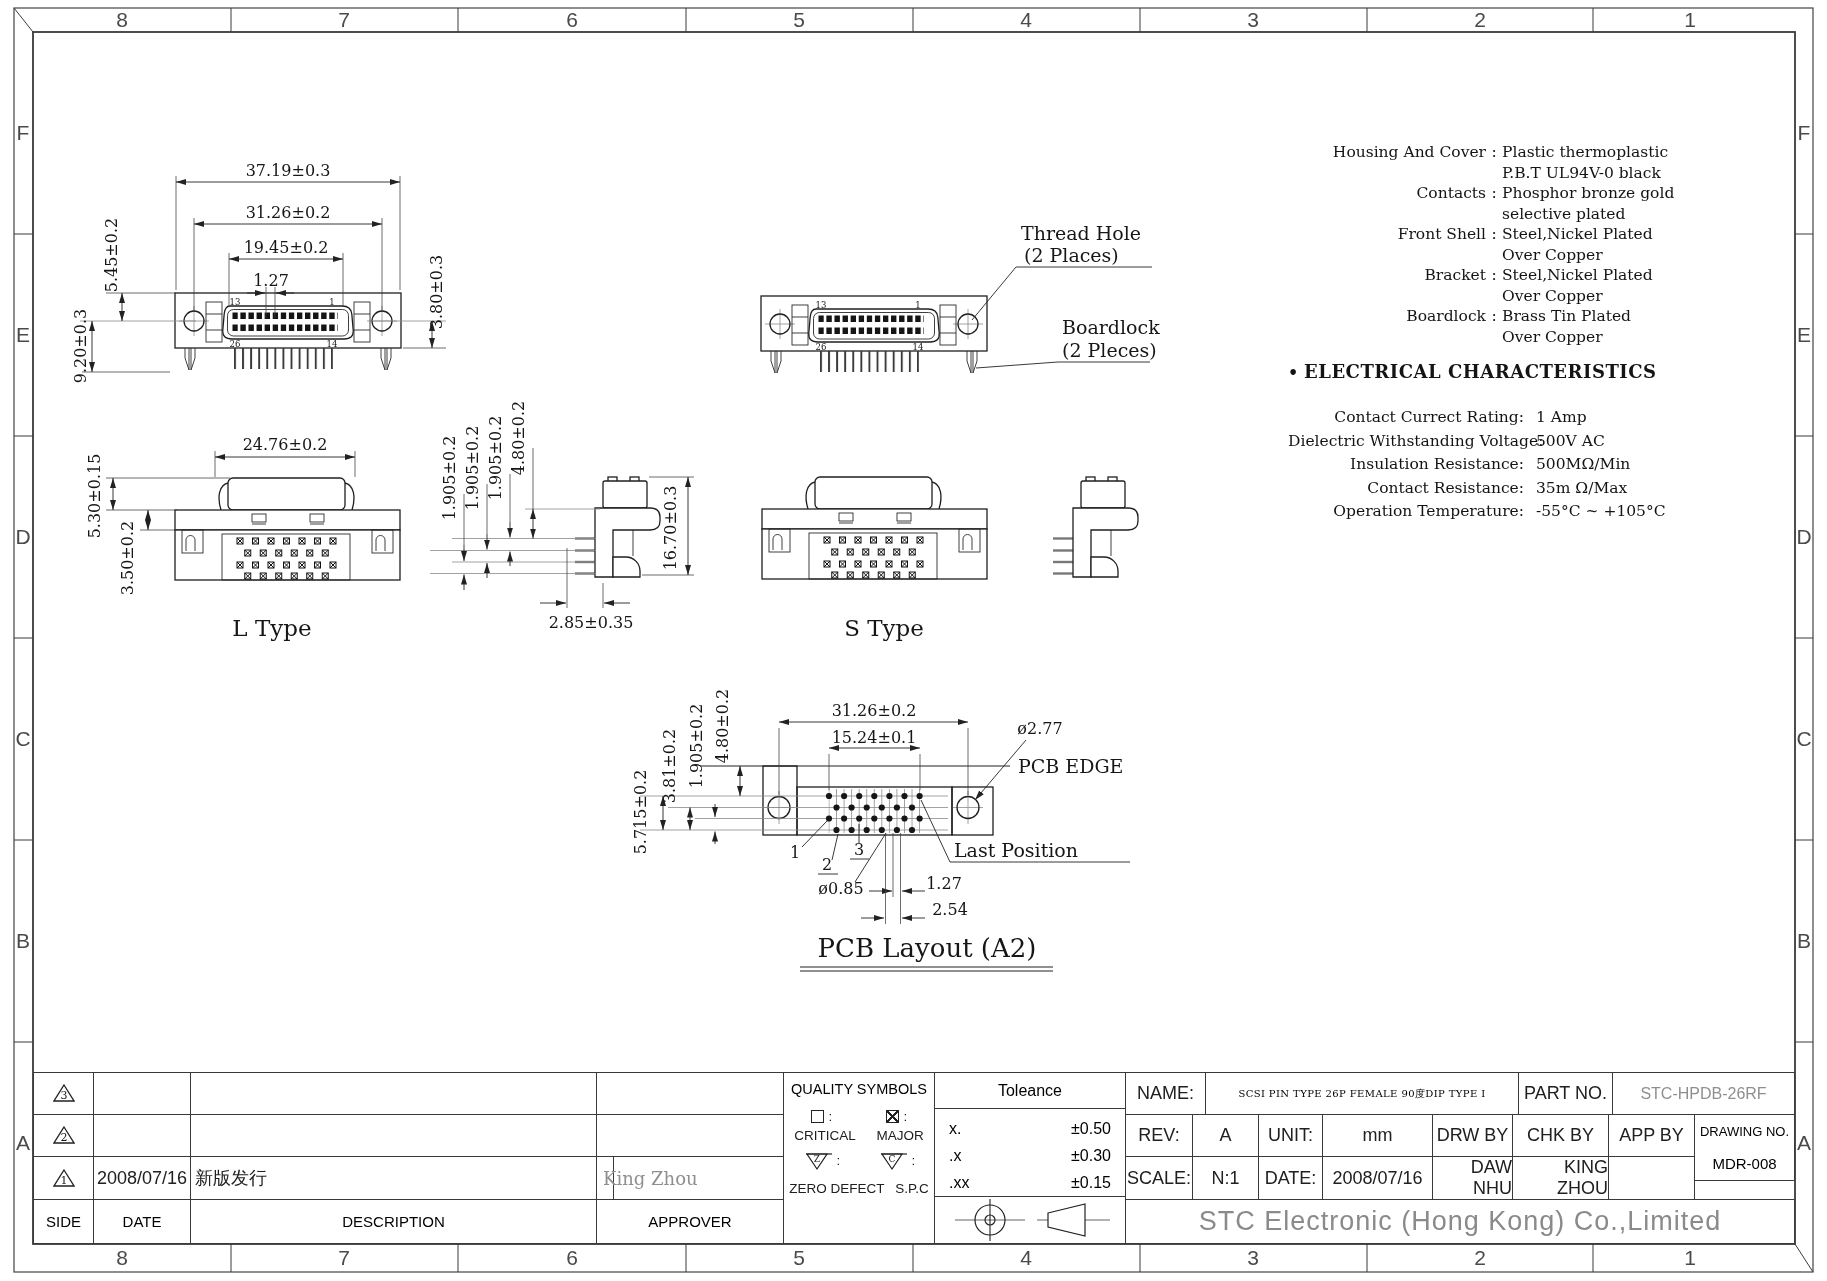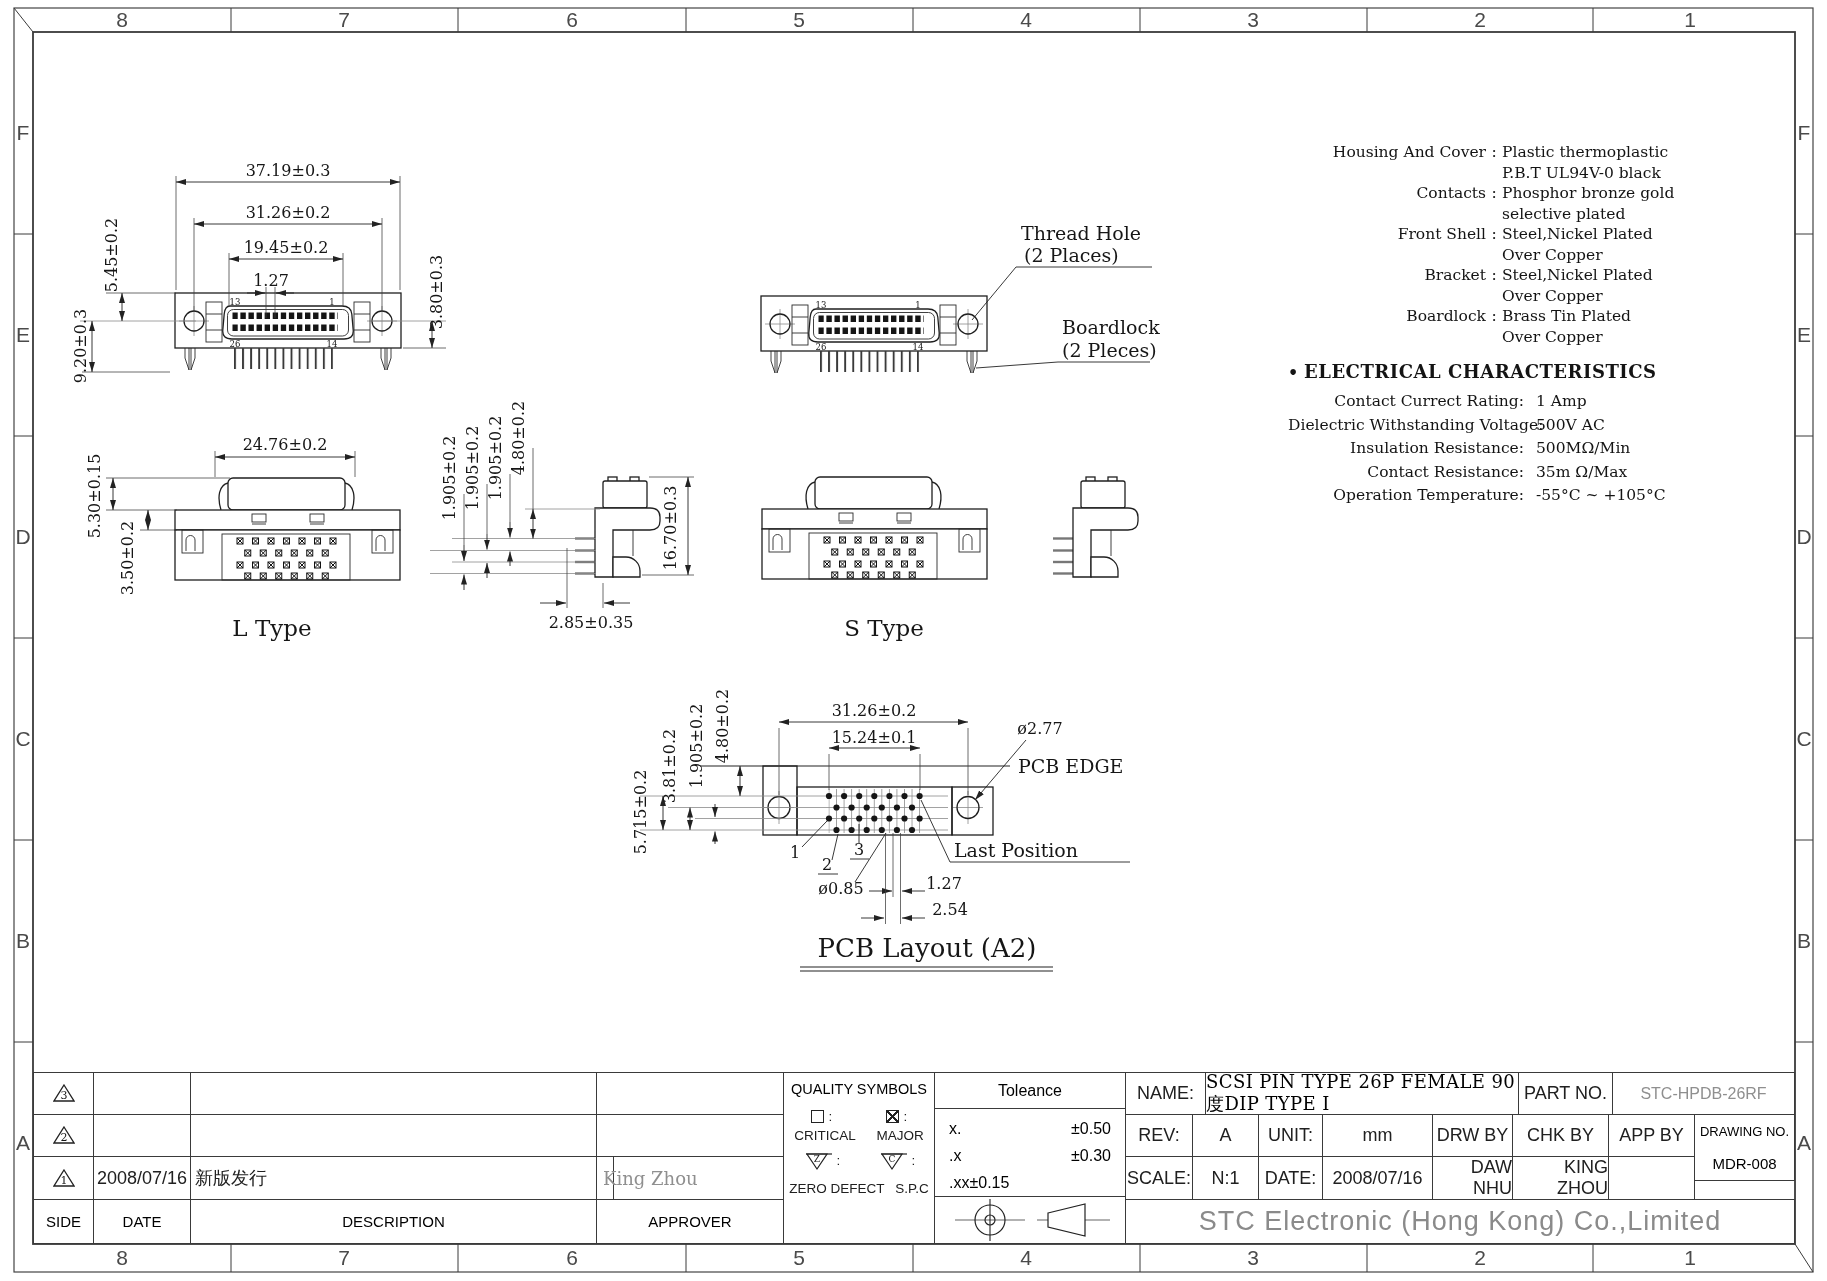--- a/index.html
+++ b/index.html
@@ -436,21 +436,21 @@
       <div class="msep">:</div>
       <div class="mvals">
             <div>Brass Tin Plated</div>
             <div>Over Copper</div>
           </div>
     </div>
   </div>
   <div class="ntitle" style="margin-top:14px">
     <span class="bullet">•</span><span>ELECTRICAL CHARACTERISTICS</span>
   </div>
-  <div style="margin-top:8px">
+  <div style="margin-top:24px">
     <div class="erow">
           <div class="elabel">Contact Currect Rating:</div>
           <div class="eval">1 Amp</div>
         </div>
     <div class="erow">
           <div class="elabel">Dielectric Withstanding Voltage:</div>
           <div class="eval">500V AC</div>
         </div>
     <div class="erow">
           <div class="elabel">Insulation Resistance:</div>
@@ -584,21 +584,21 @@
   <div style="border-bottom:1px solid #3a3a3a;height:35px;display:flex;align-items:center;justify-content:center;font-size:16px">Toleance</div>
   <div style="border-bottom:1px solid #3a3a3a;height:88px;padding:6px 14px 0 14px;box-sizing:border-box">
     <div style="display:flex;justify-content:space-between;font-size:16px;line-height:27px">
       <span>x.</span>
           <span>±0.50</span>
     </div>
     <div style="display:flex;justify-content:space-between;font-size:16px;line-height:27px">
       <span>.x</span>
           <span>±0.30</span>
     </div>
-    <div style="display:flex;justify-content:flex-start;font-size:16px;line-height:27px">
+    <div style="display:flex;justify-content:space-between;font-size:16px;line-height:27px">
       <span>.xx</span>
           <span>±0.15</span>
     </div>
   </div>
   <div style="height:46px;display:flex;align-items:center;justify-content:center">
     <svg width="170" height="46">
       <line x1="10" y1="23" x2="80" y2="23" stroke="#999" stroke-width="1.5"></line>
       <line x1="45" y1="2" x2="45" y2="44" stroke="#222" stroke-width="1.1"></line>
       <circle cx="45" cy="23" r="15" fill="none" stroke="#222" stroke-width="1.2"></circle>
       <circle cx="45" cy="23" r="5" fill="none" stroke="#222" stroke-width="1.2"></circle>
@@ -608,21 +608,21 @@
   </div>
 </div>
 
 
 <div>
 
   <div class="cell" style="left:1125px;top:1072px;width:81px;height:43px">
         <div class="tbtxt lbl">NAME:</div>
       </div>
   <div class="cell" style="left:1205px;top:1072px;width:314px;height:43px">
-        <div class="tbtxt" style="font-family:'DejaVu Serif',serif;font-size:18px;letter-spacing:0.4px">SCSI PIN TYPE 26P FEMALE 90度DIP TYPE I</div>
+        <div class="tbtxt" style="font-family:'DejaVu Serif',serif;font-size:10px;letter-spacing:0.4px">SCSI PIN TYPE 26P FEMALE 90度DIP TYPE I</div>
       </div>
   <div class="cell" style="left:1518px;top:1072px;width:95px;height:43px">
         <div class="tbtxt lbl">PART NO.</div>
       </div>
   <div class="cell" style="left:1612px;top:1072px;width:183px;height:43px">
         <div class="tbtxt gray" style="font-size:16px">STC-HPDB-26RF</div>
       </div>
 
   <div class="cell" style="left:1125px;top:1114px;width:68px;height:43px">
         <div class="tbtxt lbl">REV:</div>

